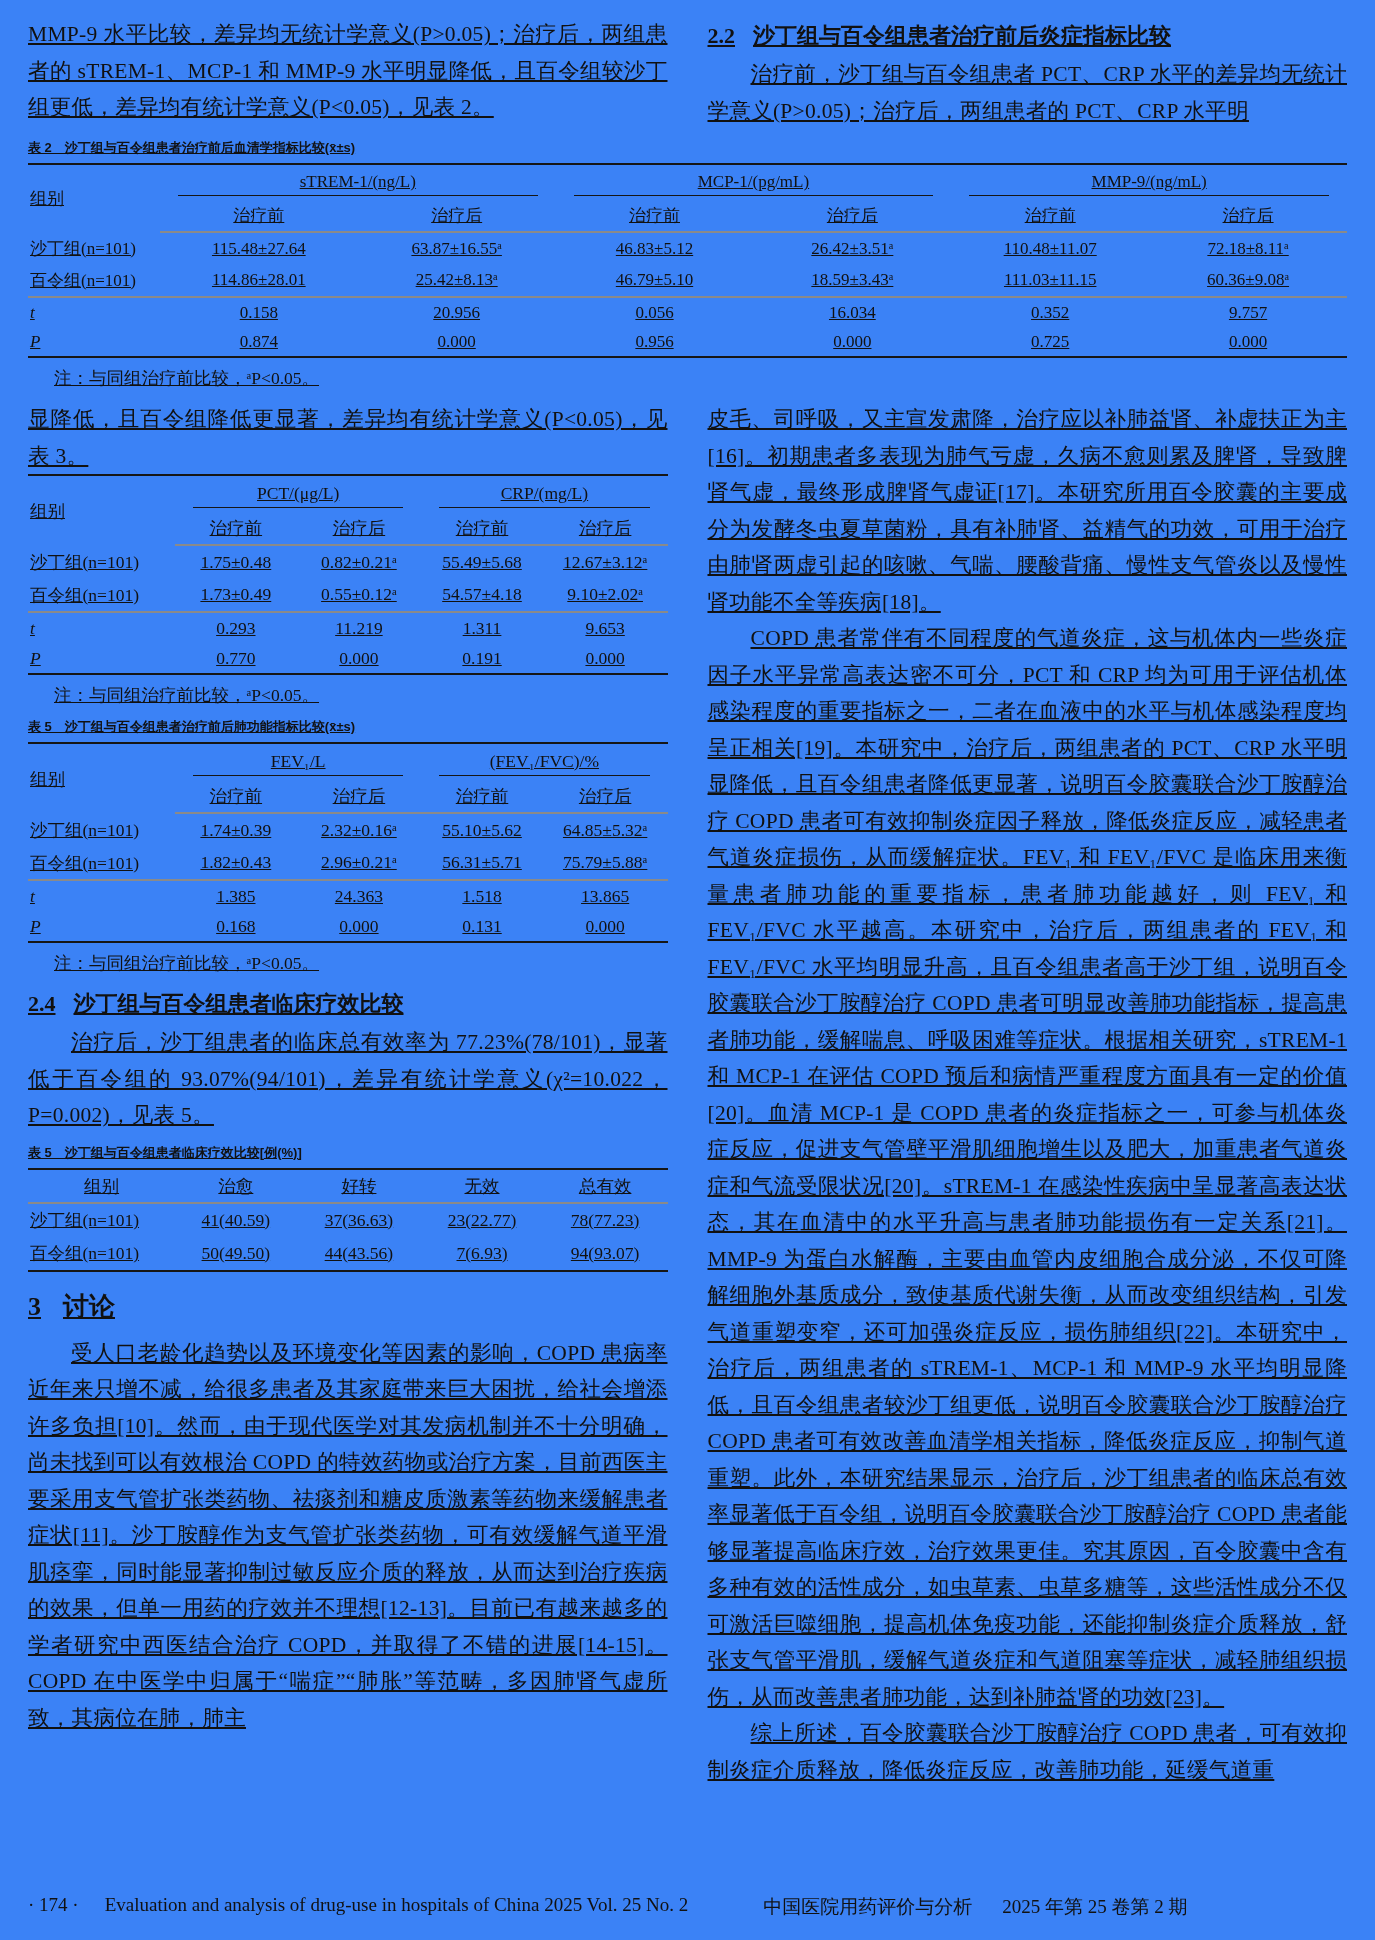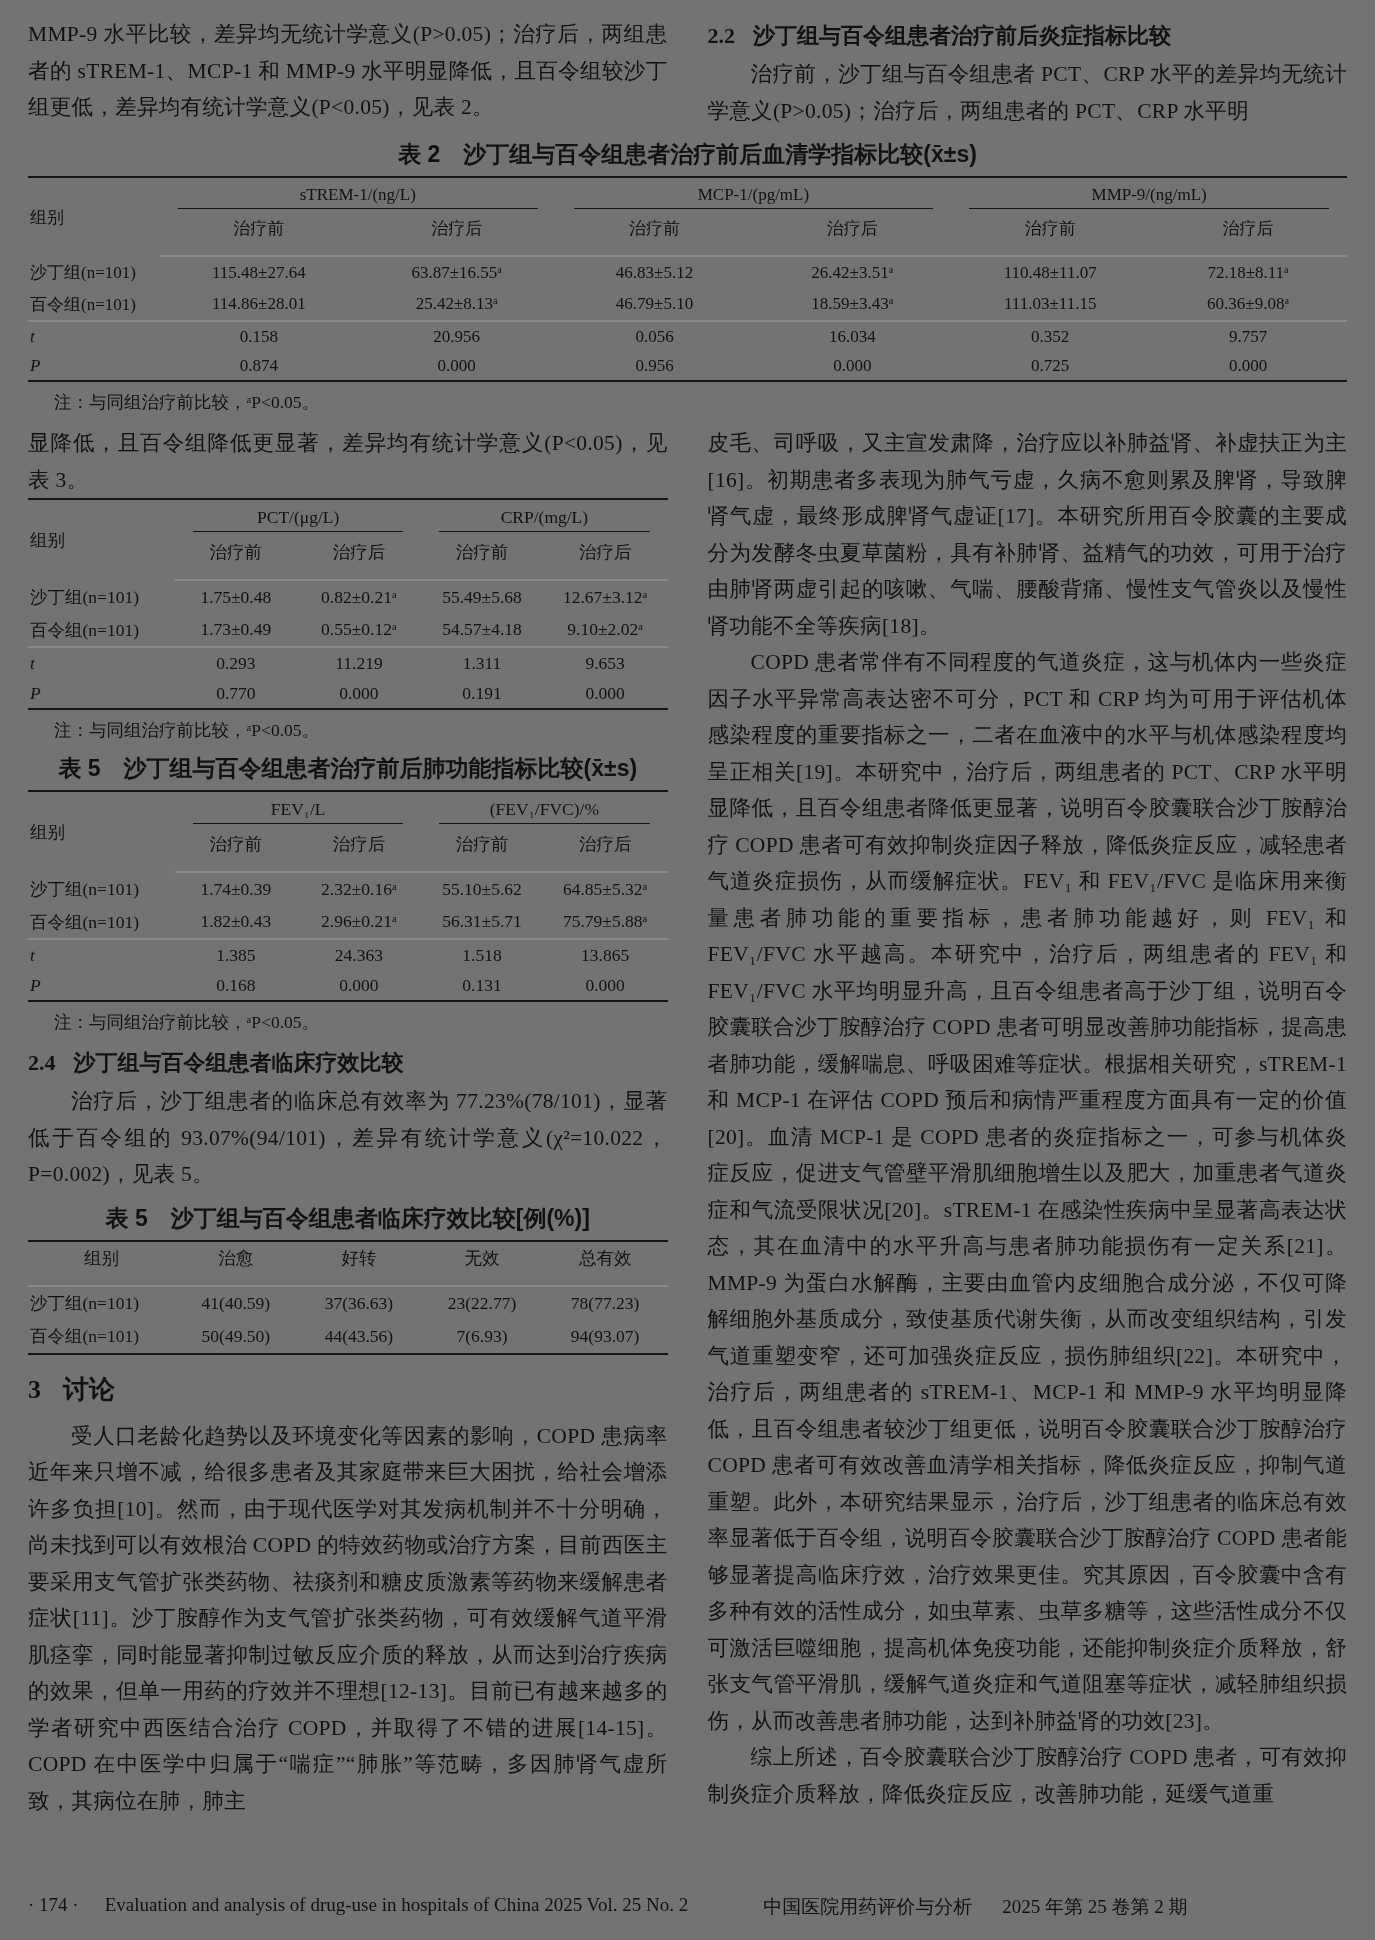--- a/index.html
+++ b/index.html
@@ -1,43 +1,44 @@
 <!DOCTYPE html>
 <html><head>
 <meta charset="utf-8">
 <style>
   html,body{margin:0;padding:0;background:#e8e8e8;}
   .page{
     position:relative;
     width:1375px;height:1940px;
     margin:0 auto;
-    background:#737373;
+    background:#3b82f6;
     color:#111;
     font-family:"Liberation Serif","DejaVu Serif",serif;
     overflow:hidden;
     box-sizing:border-box;
     padding:16px 28px 0 28px;
+    text-decoration:underline;
   }
   .top-row{display:flex;gap:40px;}
   .col{width:650px;box-sizing:border-box;}
   .cols{display:flex;gap:40px;margin-top:4px;}
   p.body{margin:0;font-size:21.5px;line-height:36.5px;text-align:justify;letter-spacing:0.3px;}
   p.indent{text-indent:2em;}
   .sec-h{font-family:"Liberation Sans","DejaVu Sans",sans-serif;font-weight:bold;font-size:22px;line-height:36px;margin:2px 0 2px;}
   .sec-h .hnum{font-family:"Liberation Serif",serif;font-weight:bold;margin-right:18px;}
   .disc-h{font-size:26px;margin:16px 0 10px;}
   .disc-h .hnum{margin-right:22px;}
-  .caption{font-family:"Liberation Sans","DejaVu Sans",sans-serif;font-weight:bold;font-size:23px;text-align:center;margin:10px 0 6px;}
+  .caption{font-family:"Liberation Sans","DejaVu Sans",sans-serif;font-weight:bold;font-size:13px;margin:10px 0 6px;}
   table.sci{width:100%;border-collapse:collapse;border-top:2.5px solid #161616;border-bottom:2.5px solid #161616;font-size:17.5px;}
   table.sci th{font-weight:normal;padding:4px 2px;}
   table.sci td{padding:4.5px 2px;text-align:center;}
   table.sci .c0{text-align:left;padding-left:2px;white-space:nowrap;}
   table.sci th.grp{padding:3px 0 0 0;}
   table.sci th.grp .gline{border-bottom:1.3px solid #161616;margin:4px 18px;padding-bottom:3px;}
-  table.sci tr.subrow th{border-bottom:2px solid #8a8a8a;padding-bottom:15px;text-align:center;}
+  table.sci tr.subrow th{border-bottom:2px solid #8a8a8a;padding-bottom:4px;text-align:center;}
   table.sci tr.stat-first td{border-top:2px solid #8a8a8a;}
   table.sci .em{font-style:italic;}
   .tnote{font-size:17.5px;line-height:26px;margin:7px 0 10px;padding-left:26px;}
   .t2wrap{margin-top:6px;}
   .t2wrap table.sci td,.t2wrap table.sci th{font-size:17px;}
   .footer{position:absolute;left:28px;right:28px;bottom:20px;display:flex;font-size:19px;gap:39px;}
   .footer .fl{display:flex;gap:26px;}
   .footer .fr{display:flex;gap:30px;margin-left:36px;}
 </style>
 </head>

